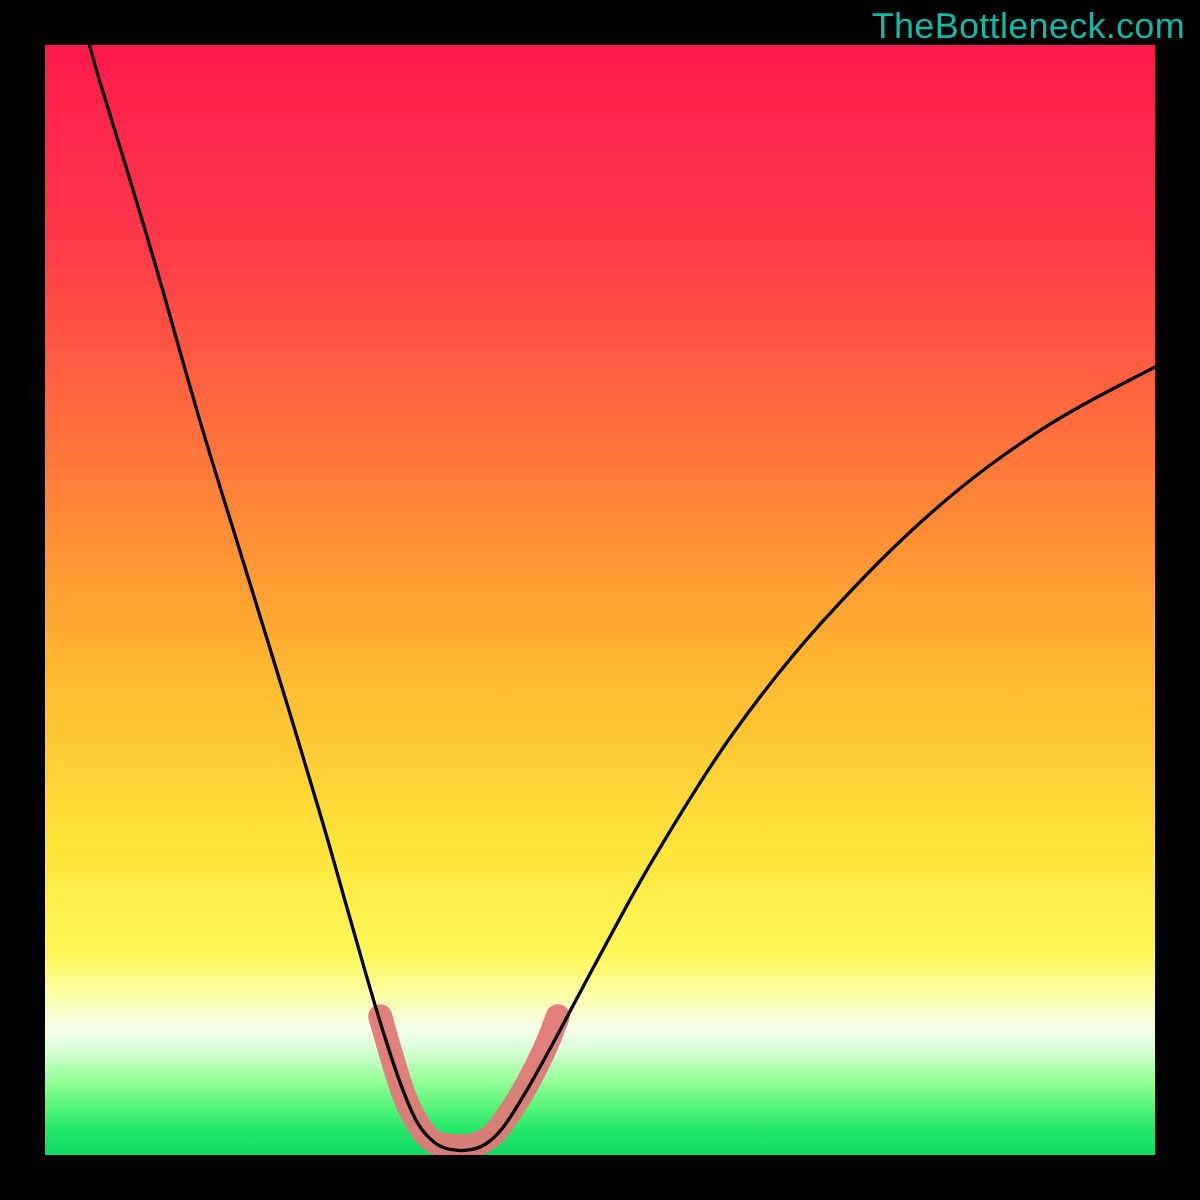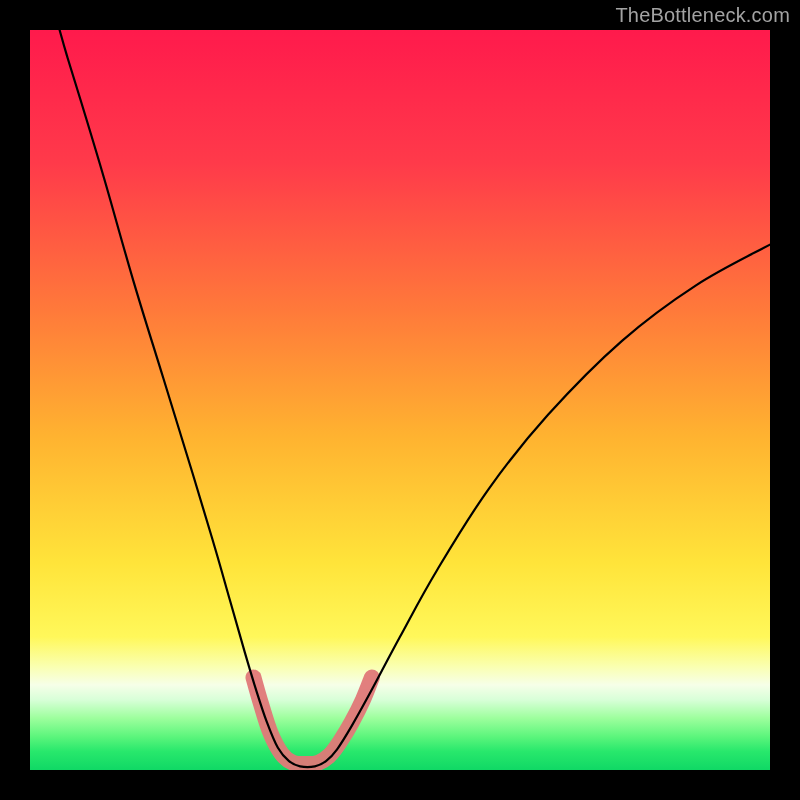--- a/index.html
+++ b/index.html
@@ -32,22 +32,22 @@
   .curve-svg {
     position: absolute;
     left: 0; top: 0;
     width: 740px;
     height: 740px;
   }
   .watermark {
     position: absolute;
     top: 4px;
     right: 10px;
-    color: #a3a3a3;
-    font-size: 20px;
+    color: #14b8a6;
+    font-size: 24px;
     font-weight: 500;
     letter-spacing: 0.2px;
   }
 </style>
 </head>
 <body>
 
 <div class="frame">
   <div class="plot-area">
     <svg class="gradient" viewBox="0 0 740 740" preserveAspectRatio="none">

